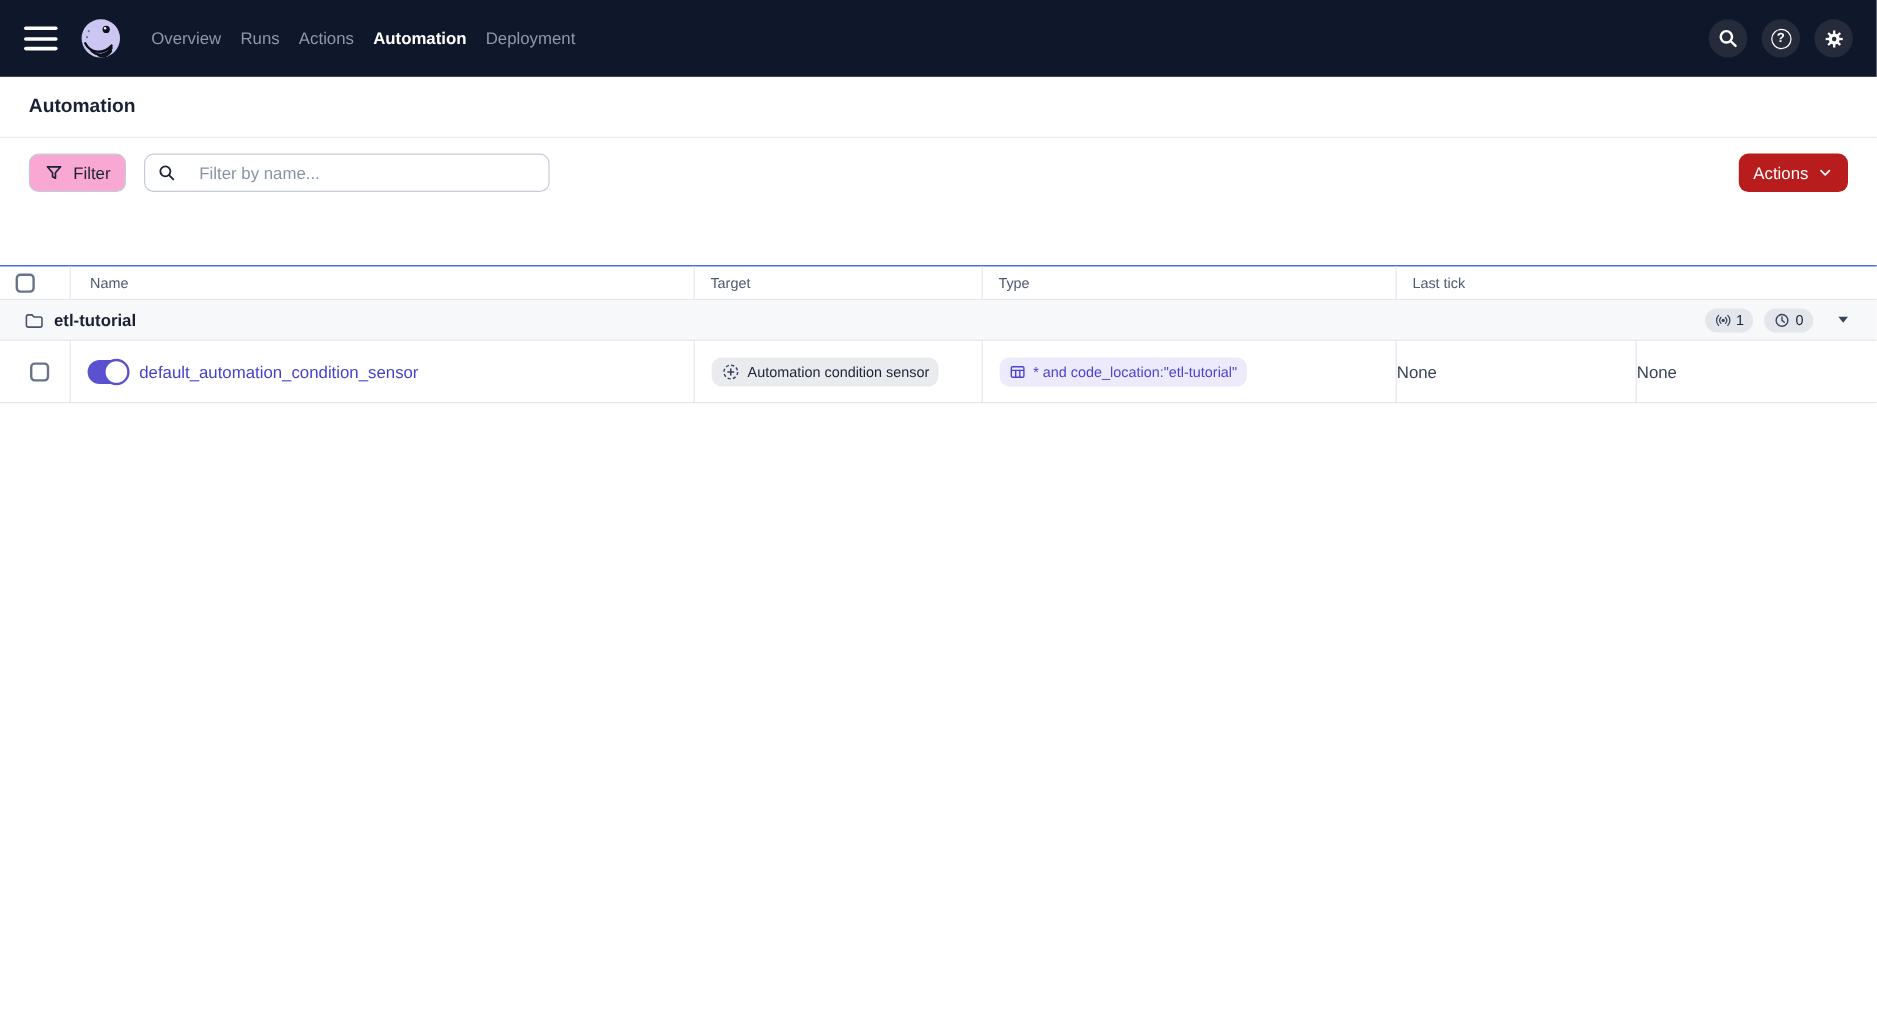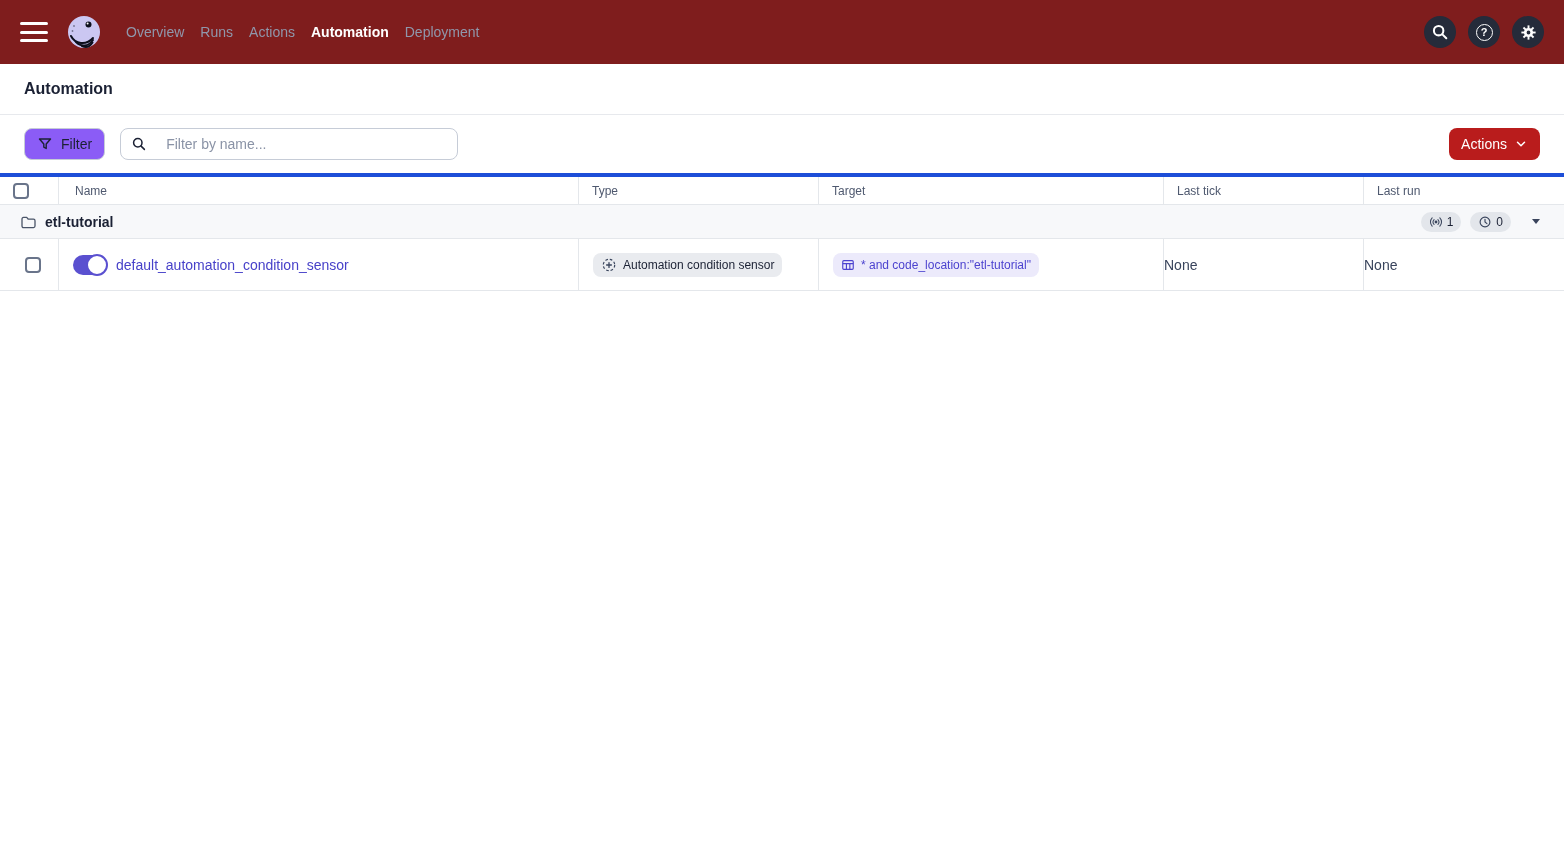--- a/index.html
+++ b/index.html
@@ -1,20 +1,20 @@
 <!DOCTYPE html>
 <html><head>
 <meta charset="utf-8">
 <style>
   * { box-sizing: border-box; margin: 0; padding: 0; }
   html,body { width:1564px; height:851px; background:#fff; overflow:hidden;
     font-family:"Liberation Sans", sans-serif; color:#1B2134; }
 
   
-  .topnav { height:64px; background:#7f1d1d; display:flex; align-items:center; padding:0 20px; }
+  .topnav { height:64px; background:#0f172a; display:flex; align-items:center; padding:0 20px; }
   .hamburger { width:28px; height:20px; display:flex; flex-direction:column; justify-content:space-between;
     background:none; border:none; cursor:pointer; margin-right:14px; }
   .hamburger span { display:block; height:3px; border-radius:2px; background:#fff; }
   .logo-btn { background:none; border:none; cursor:pointer; width:44px; height:44px; display:flex;
     align-items:center; justify-content:center; }
   .nav-links { display:flex; align-items:center; gap:16px; margin-left:20px; }
   .nav-item { background:none; border:none; cursor:pointer; font-size:14px; color:#9097AB; padding:4px 0;
     font-family:"Liberation Sans", sans-serif; }
   .nav-item.active { color:#fff; font-weight:700; }
   .nav-spacer { flex:1; }
@@ -23,35 +23,35 @@
     display:flex; align-items:center; justify-content:center; }
   .help-ring { width:17px; height:17px; border:1.6px solid #fff; border-radius:50%; display:flex;
     align-items:center; justify-content:center; font-size:11px; font-weight:700; color:#fff; line-height:1; }
 
   
   .title-bar { padding:16px 24px; border-bottom:1px solid #E7E9ED; }
   .page-title { font-size:16px; font-weight:700; color:#1B2134; }
 
   
   .toolbar { padding:13px 24px; display:flex; align-items:center; gap:15px; }
-  .filter-btn { height:32px; display:flex; align-items:center; gap:8px; padding:0 12px; background:#8b5cf6;
+  .filter-btn { height:32px; display:flex; align-items:center; gap:8px; padding:0 12px; background:#f9a8d4;
     border:1px solid #C6CCD7; border-radius:8px; font-size:14px; color:#1B2134; cursor:pointer;
     font-family:"Liberation Sans", sans-serif; }
   .search-box { width:338px; height:32px; display:flex; align-items:center; gap:19px; padding:0 10px;
     background:#fff; border:1px solid #C6CCD7; border-radius:8px; }
   .search-box input { border:none; outline:none; flex:1; font-size:14px; color:#1B2134;
     font-family:"Liberation Sans", sans-serif; }
   .search-box input::placeholder { color:#8A93A6; }
   .toolbar-spacer { flex:1; }
   .actions-btn { height:32px; display:flex; align-items:center; gap:7px; padding:0 12px; background:#b91c1c;
     border:none; border-radius:8px; font-size:14px; color:#fff; cursor:default;
     font-family:"Liberation Sans", sans-serif; }
 
   
-  .table { border-top:4px solid #1d4ed8; }
+  .table { border-top:1px solid #1d4ed8;margin-top:48px; }
   .grid-row { display:grid; grid-template-columns:58px 520px 240px 345px 200px 1fr; }
   .grid-row > .cell { border-left:1px solid #E4E7EB; display:flex; align-items:center; }
   .grid-row > .cell:first-child { border-left:none; }
   .thead { height:28px; border-bottom:1px solid #E4E7EB; }
   .thead .cell { font-size:12px; color:#4F596F; padding-left:13px; }
   .thead .cell.name-col { padding-left:16px; }
   .cb-cell { justify-content:flex-start; padding-left:25px; }
   .checkbox { width:16px; height:16px; border:2px solid #69748A; border-radius:4px; background:#fff;
     cursor:pointer; flex:0 0 auto; }
 
@@ -163,24 +163,23 @@
   </button>
 </div>
 
 <div class="table">
 
   <div class="grid-row thead">
     <div class="cell cb-cell">
       <span class="checkbox"></span>
     </div>
     <div class="cell name-col">Name</div>
+    <div class="cell">Target</div>
     <div class="cell">Type</div>
-    <div class="cell">Target</div>
     <div class="cell">Last tick</div>
-    <div class="cell">Last run</div>
   </div>
 
   <div class="group-row">
     <svg width="16" height="16" viewBox="0 0 16 16">
       <path d="M2 5c0-1 .6-1.6 1.5-1.6h3.2l1.6 1.8h5.2c.9 0 1.5.6 1.5 1.5v5.4c0 .9-.6 1.5-1.5 1.5h-10C2.6 13.6 2 13 2 12.1V5z" stroke="#4A5468" stroke-width="1.3" fill="none" stroke-linejoin="round"></path>
     </svg>
     <span class="group-name">etl-tutorial</span>
     <div class="group-spacer"></div>
     <span class="count-badge">
       <svg width="14" height="14" viewBox="0 0 16 16">

